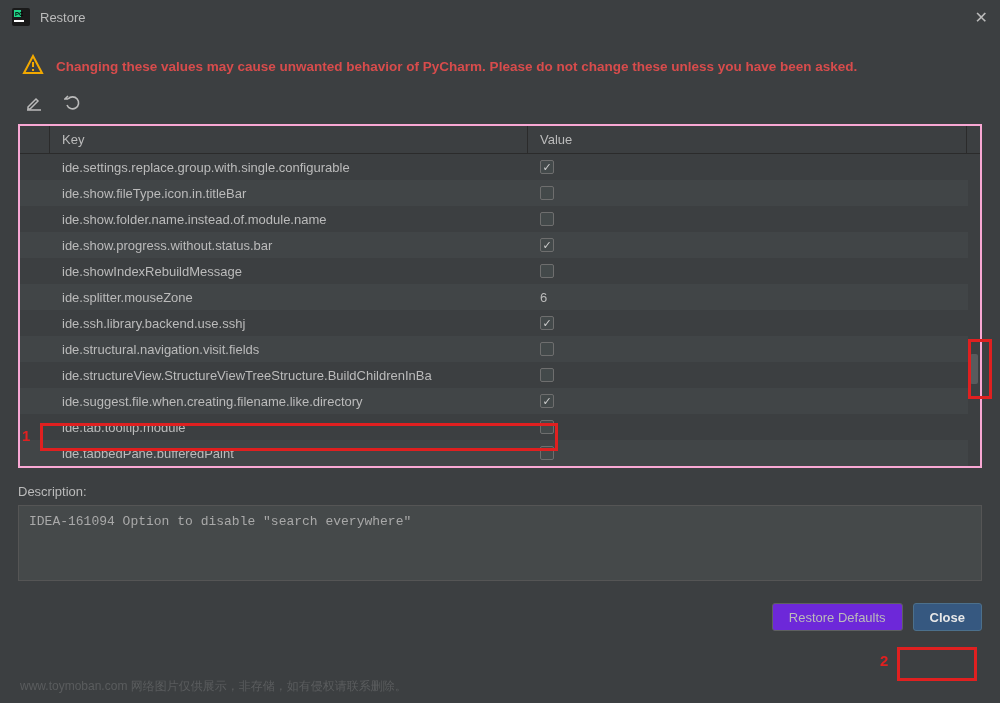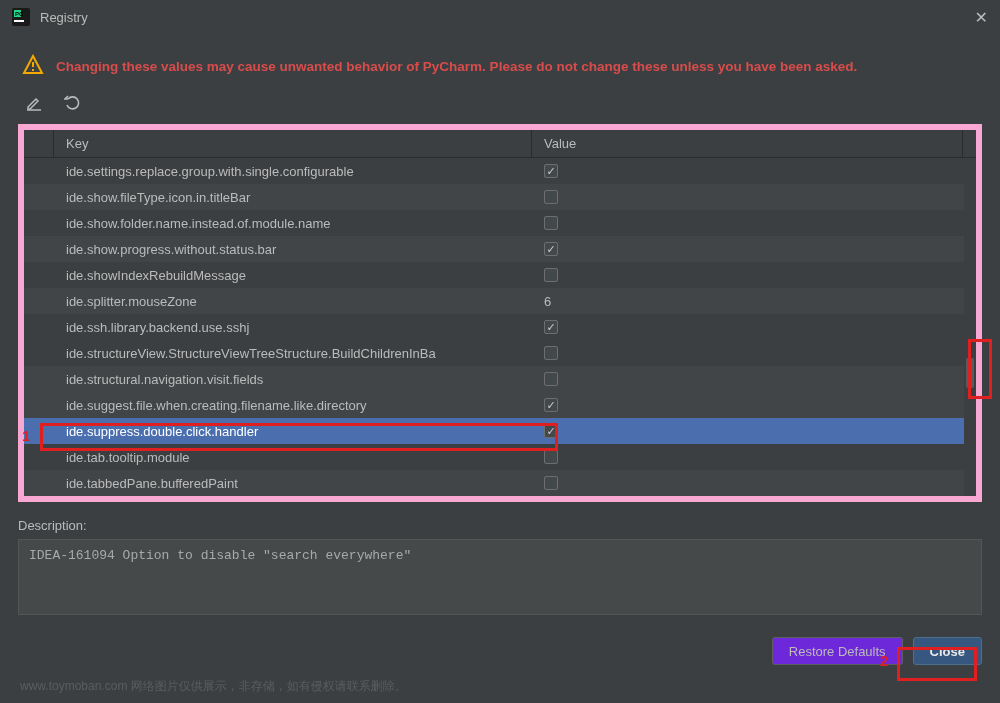--- a/index.html
+++ b/index.html
@@ -52,21 +52,21 @@
   font-size: 13.5px;
 }
 .toolbar {
   display: flex;
   gap: 22px;
   padding: 2px 6px 10px 8px;
   color: #bbbbbb;
 }
 .toolbar .tb-btn { cursor: pointer; }
 .table-wrap {
-  border: 6px solid #f9a8d4;
+  border: 2px solid #f9a8d4;
 }
 .header-row {
   display: flex;
   height: 28px;
   background: #3c3f41;
   border-bottom: 1px solid #2b2b2b;
 }
 .header-row .gutter {
   width: 30px;
   border-right: 1px solid #2b2b2b;
@@ -210,21 +210,21 @@
 
 <div class="titlebar">
   <span class="app-icon">
     <svg width="18" height="18" viewBox="0 0 18 18">
       <rect x="0" y="0" width="18" height="18" rx="2" fill="#1a1a1a"></rect>
       <rect x="2" y="2" width="7" height="7" fill="#21d789"></rect>
       <rect x="2" y="12" width="10" height="2" fill="#ffffff"></rect>
       <text x="3" y="8" font-size="6" fill="#000" font-weight="700">PC</text>
     </svg>
   </span>
-  <span>Registry</span>
+  <span>Restore</span>
   <span class="close-x">✕</span>
 </div>
 
 <div class="window-body">
 
   <div class="warning-row">
     <span class="warning-icon">
       <svg width="22" height="22" viewBox="0 0 22 22">
         <path d="M11 2 L20 19 L2 19 Z" fill="none" stroke="#f2a900" stroke-width="2"></path>
         <rect x="10" y="8" width="2" height="5" fill="#f2a900"></rect>
@@ -306,47 +306,39 @@
           <div class="scroll-spacer"></div>
         </div>
         <div class="row even">
           <div class="gutter"></div>
           <div class="key">ide.ssh.library.backend.use.sshj</div>
           <div class="value">
             <span class="checkbox checked"></span>
           </div>
           <div class="scroll-spacer"></div>
         </div>
+        <div class="row odd">
+          <div class="gutter"></div>
+          <div class="key">ide.structural.navigation.visit.fields</div>
+          <div class="value">
+            <span class="checkbox"></span>
+          </div>
+          <div class="scroll-spacer"></div>
+        </div>
         <div class="row even">
           <div class="gutter"></div>
           <div class="key">ide.structureView.StructureViewTreeStructure.BuildChildrenInBa</div>
           <div class="value">
             <span class="checkbox"></span>
           </div>
           <div class="scroll-spacer"></div>
         </div>
         <div class="row odd">
           <div class="gutter"></div>
-          <div class="key">ide.structural.navigation.visit.fields</div>
-          <div class="value">
-            <span class="checkbox"></span>
-          </div>
-          <div class="scroll-spacer"></div>
-        </div>
-        <div class="row odd">
-          <div class="gutter"></div>
           <div class="key">ide.suggest.file.when.creating.filename.like.directory</div>
-          <div class="value">
-            <span class="checkbox checked"></span>
-          </div>
-          <div class="scroll-spacer"></div>
-        </div>
-        <div class="row even selected">
-          <div class="gutter"></div>
-          <div class="key">ide.suppress.double.click.handler</div>
           <div class="value">
             <span class="checkbox checked"></span>
           </div>
           <div class="scroll-spacer"></div>
         </div>
         <div class="row even">
           <div class="gutter"></div>
           <div class="key">ide.tab.tooltip.module</div>
           <div class="value">
             <span class="checkbox"></span>

